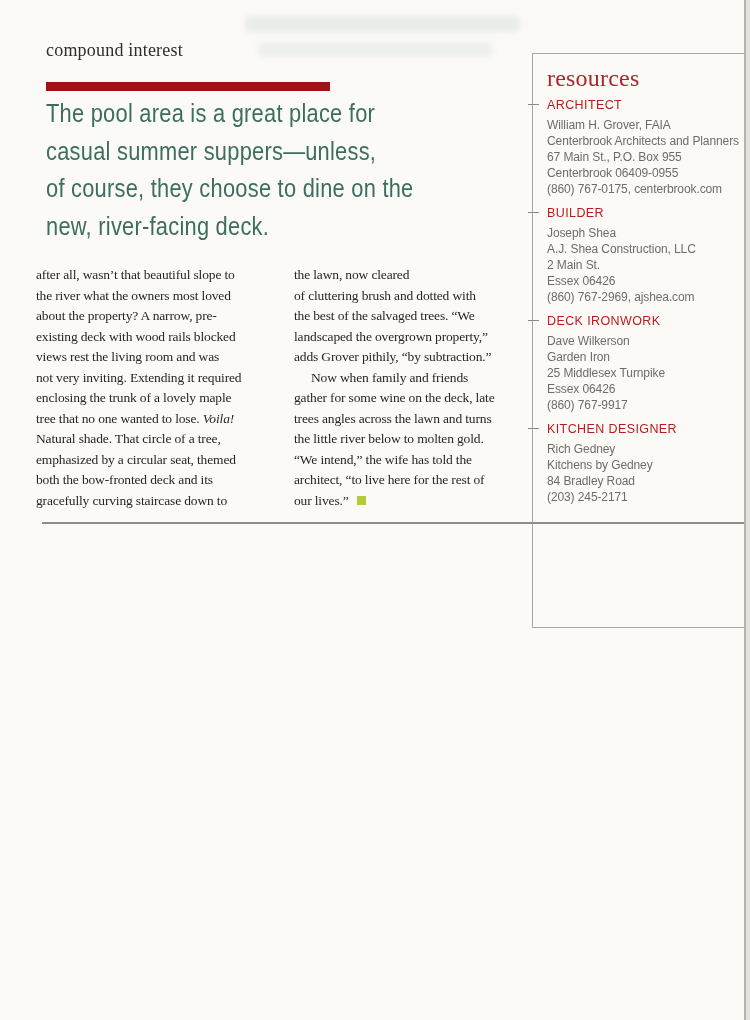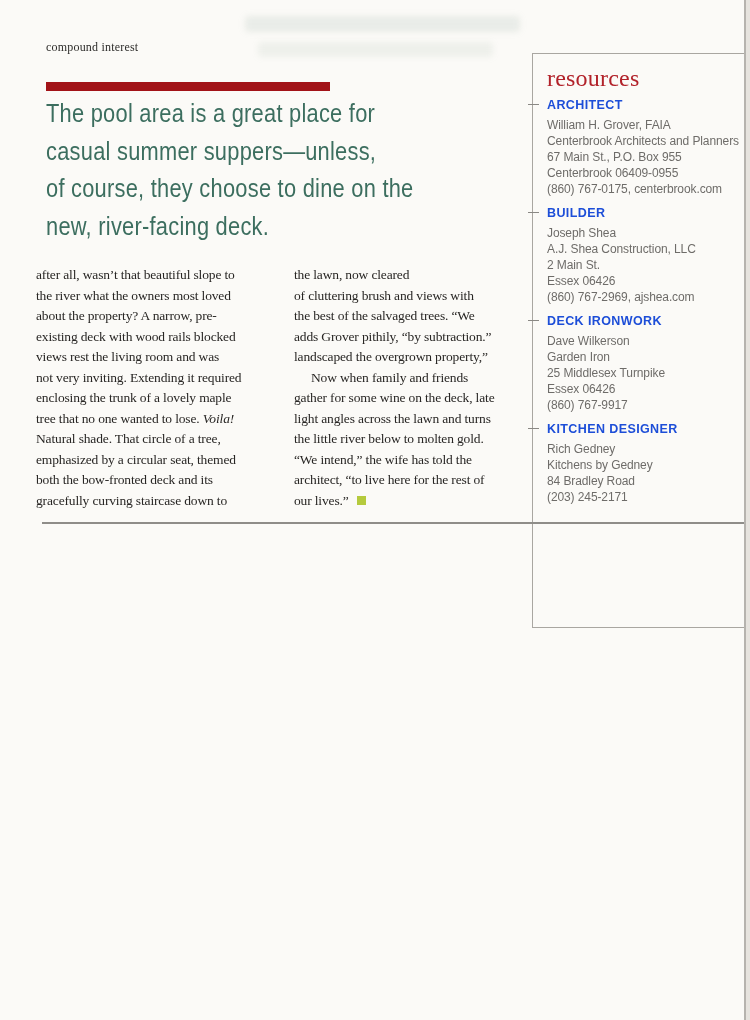--- a/index.html
+++ b/index.html
@@ -7,21 +7,21 @@
     width:750px;height:1020px;
     background:#fbfaf7;
     position:relative;
     overflow:hidden;
     font-family:"Liberation Sans", sans-serif;
   }
   
   .kicker{
     position:absolute;left:46px;top:40px;
     font-family:"Liberation Serif", serif;
-    font-size:12px;color:#2e2d2b;letter-spacing:.2px;
+    font-size:18px;color:#2e2d2b;letter-spacing:.2px;
   }
   .red-bar{
     position:absolute;left:46px;top:82px;
     width:284px;height:9px;background:#a21318;
   }
   .pull-quote{
     position:absolute;left:46px;top:95px;width:560px;
     font-family:"Liberation Sans", sans-serif;
     font-size:26px;line-height:37.5px;font-weight:400;
     color:#3c6e5f;letter-spacing:.3px;
@@ -55,21 +55,21 @@
     font-size:24px;color:#b2222a;letter-spacing:.2px;
   }
   .res-sections{margin-left:14px;}
   .res-section{position:relative;}
   .res-section + .res-section{margin-top:9px;}
   .res-tick{
     position:absolute;left:-19px;top:6px;
     width:11px;height:1px;background:#8a8884;
   }
   .res-heading{
-    font-size:12.5px;font-weight:bold;color:#1d4ed8;
+    font-size:12.5px;font-weight:normal;color:#b91c1c;
     letter-spacing:.4px;margin-bottom:5px;
   }
   .res-line{
     font-size:12px;line-height:16px;color:#6e6c69;
     letter-spacing:-.1px;white-space:nowrap;
   }
   
   .bottom-rule{
     position:absolute;left:42px;top:522px;
     width:708px;height:2px;background:#8f8d89;
@@ -114,27 +114,27 @@
     <div class="article-line"><span>not very inviting. Extending it required</span></div>
     <div class="article-line"><span>enclosing the trunk of a lovely maple</span></div>
     <div class="article-line"><span>tree that no one wanted to lose. </span><span class="italic">Voila!</span></div>
     <div class="article-line"><span>Natural shade. That circle of a tree,</span></div>
     <div class="article-line"><span>emphasized by a circular seat, themed</span></div>
     <div class="article-line"><span>both the bow-fronted deck and its</span></div>
     <div class="article-line"><span>gracefully curving staircase down to</span></div>
   </div>
 <div class="article-col" id="col2">
     <div class="article-line"><span>the lawn, now cleared</span></div>
-    <div class="article-line"><span>of cluttering brush and views with</span></div>
+    <div class="article-line"><span>of cluttering brush and dotted with</span></div>
     <div class="article-line"><span>the best of the salvaged trees. “We</span></div>
+    <div class="article-line"><span>landscaped the overgrown property,”</span></div>
     <div class="article-line"><span>adds Grover pithily, “by subtraction.”</span></div>
-    <div class="article-line"><span>landscaped the overgrown property,”</span></div>
     <div class="article-line indent"><span>Now when family and friends</span></div>
     <div class="article-line"><span>gather for some wine on the deck, late</span></div>
-    <div class="article-line"><span>light angles across the lawn and turns</span></div>
+    <div class="article-line"><span>trees angles across the lawn and turns</span></div>
     <div class="article-line"><span>the little river below to molten gold.</span></div>
     <div class="article-line"><span>“We intend,” the wife has told the</span></div>
     <div class="article-line"><span>architect, “to live here for the rest of</span></div>
     <div class="article-line"><span>our lives.”</span><span class="end-mark"></span></div>
   </div>
 
 <div class="res-box">
   <div class="res-title">resources</div>
   <div class="res-sections" id="res-sections">
       <div class="res-section">

